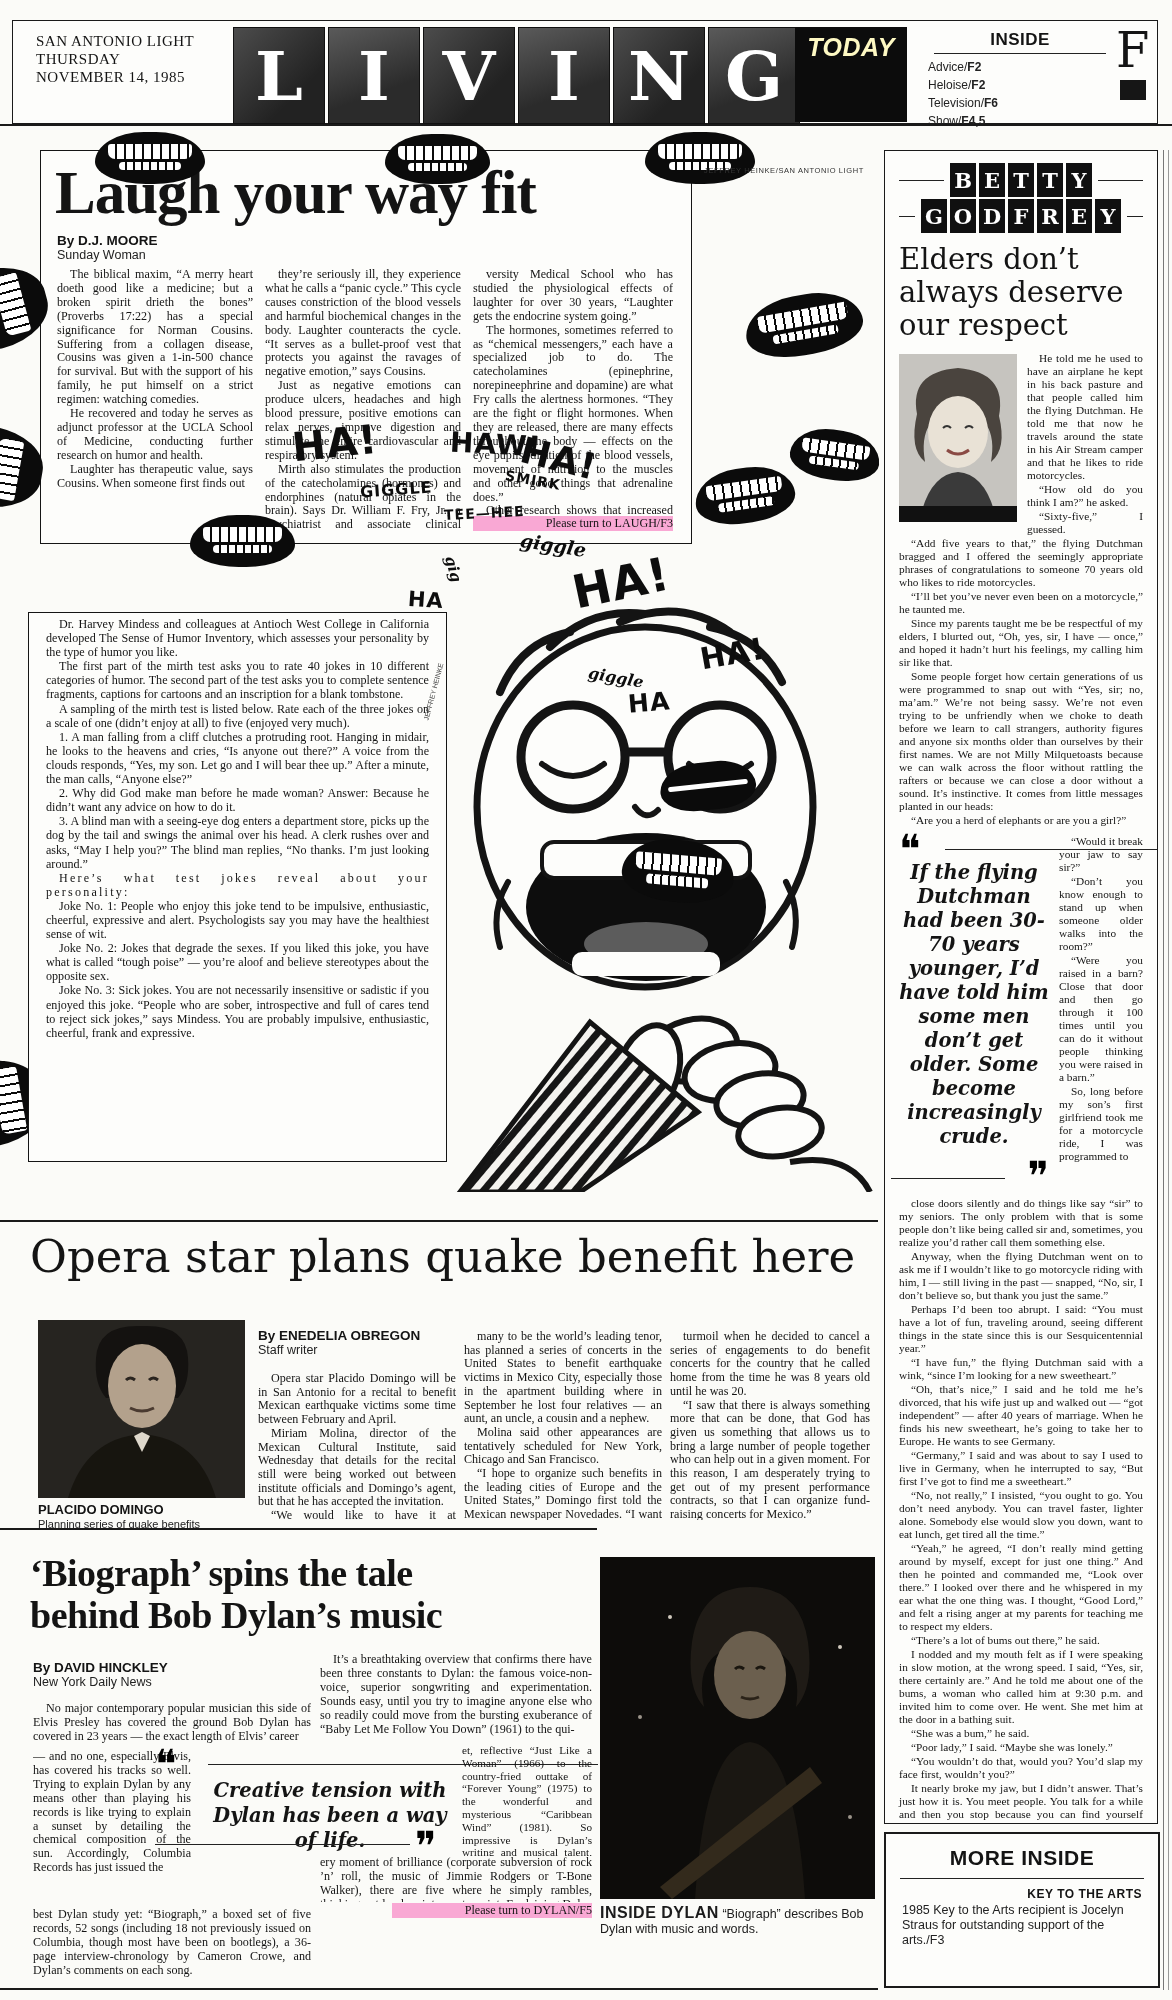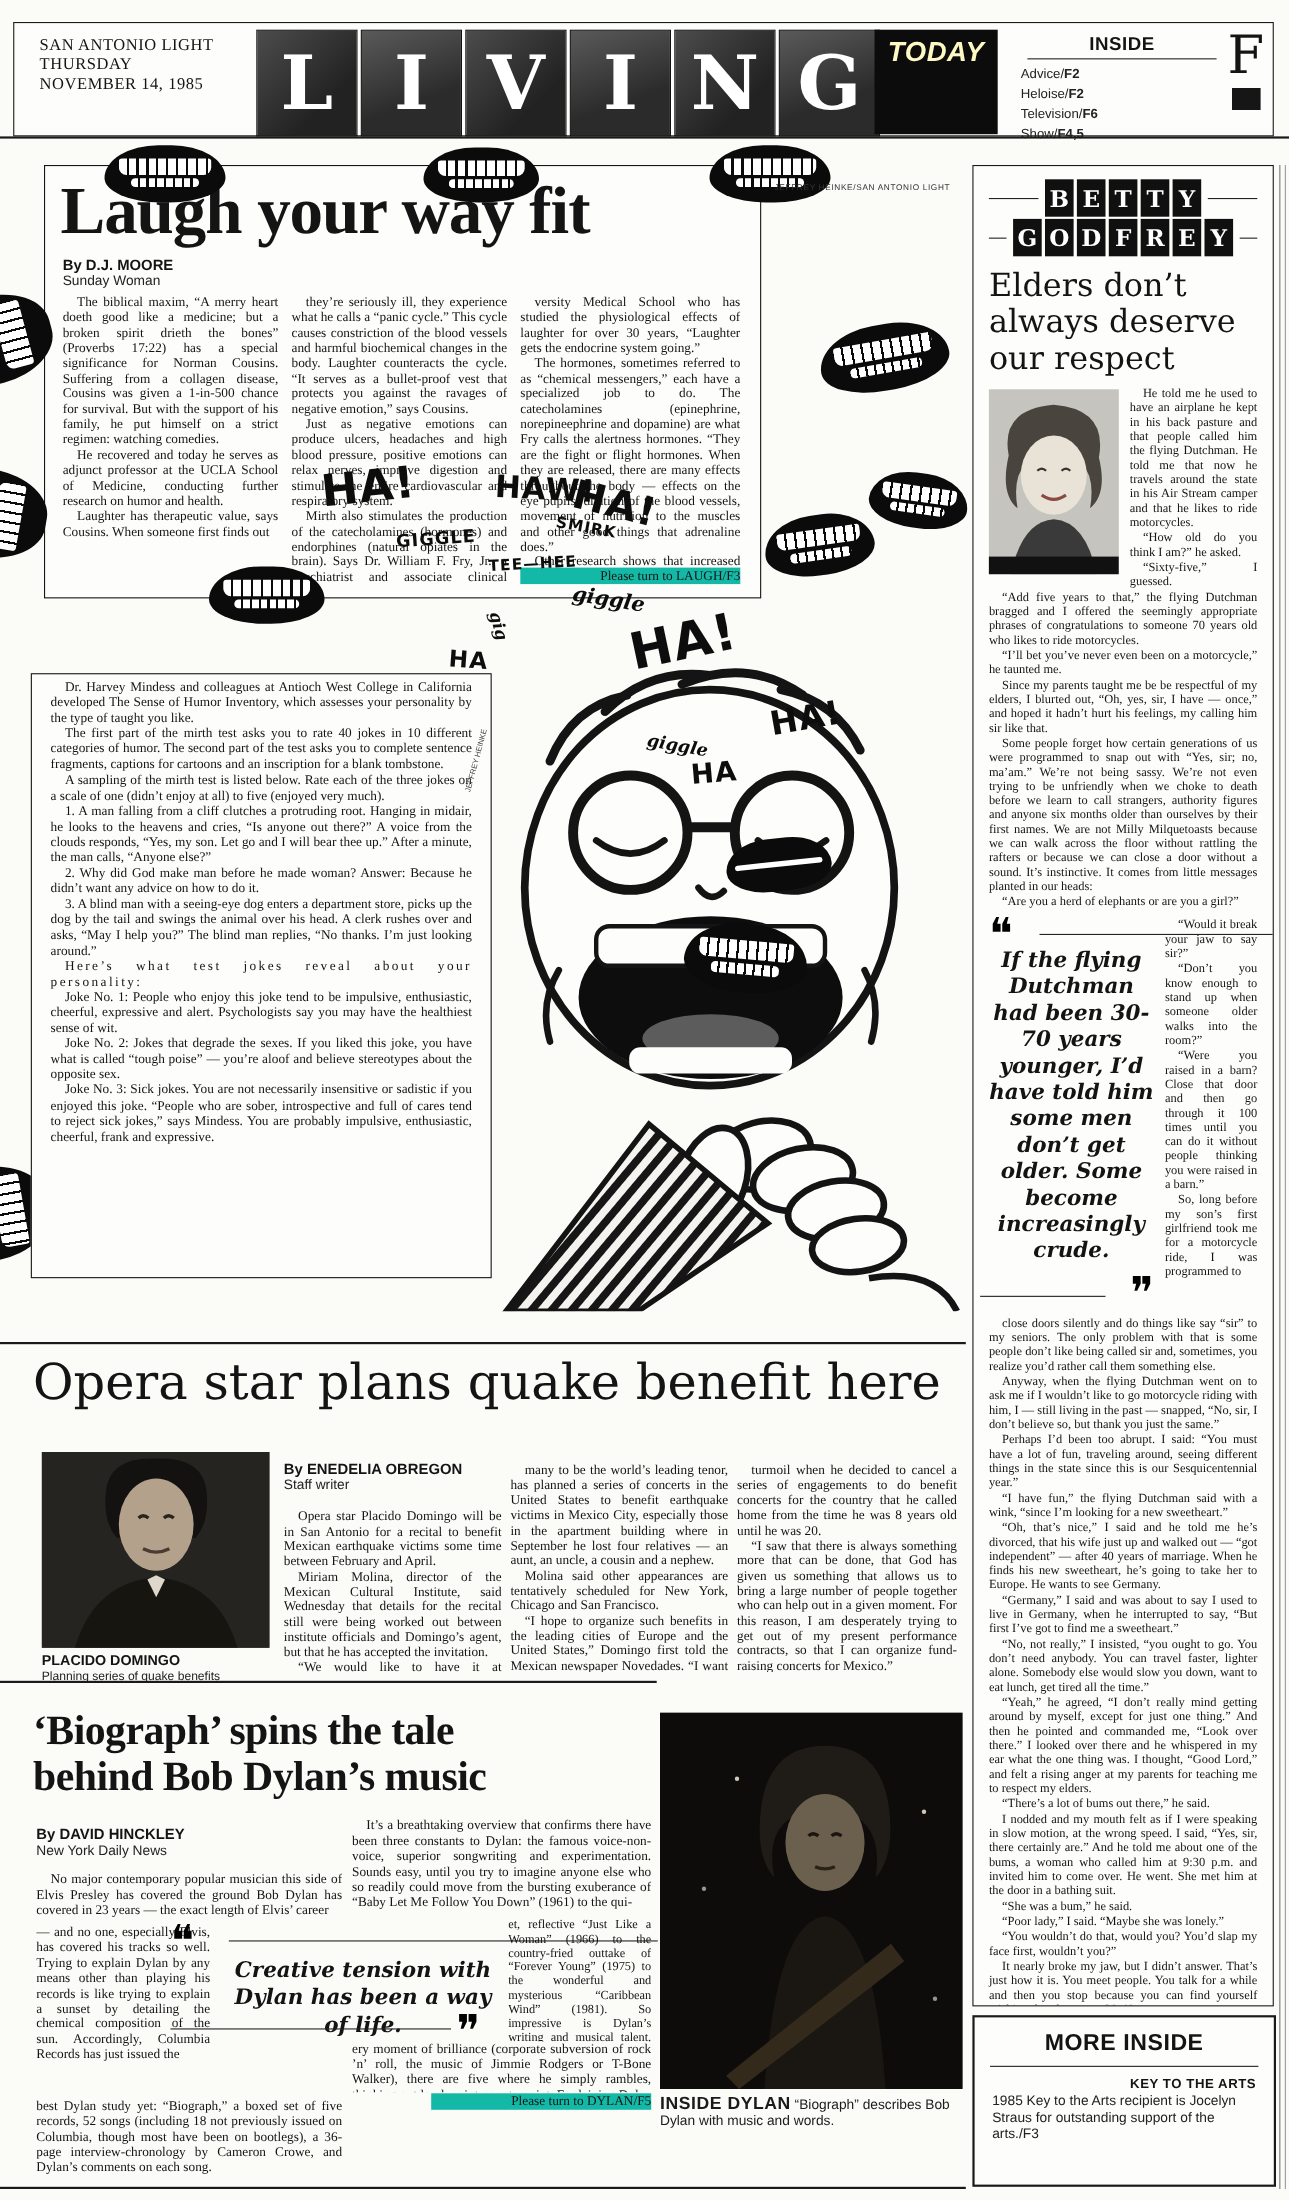--- a/index.html
+++ b/index.html
@@ -33,21 +33,21 @@
 
   
   .laugh-box{left:40px;top:150px;width:650px;height:392px;border:1.5px solid #151515;background:#fdfdfb;z-index:2;}
   .laugh-head{left:55px;top:158px;width:625px;font-family:"Liberation Serif",serif;font-weight:bold;
      font-size:61px;letter-spacing:-1px;z-index:3;}
   .byline{font-family:"Liberation Sans",sans-serif;font-weight:bold;font-size:13.5px;}
   .byline-org{font-family:"Liberation Sans",sans-serif;font-size:12.5px;color:#222;}
   .laugh-by{left:57px;top:233px;z-index:3;}
   .col{position:absolute;text-align:justify;font-size:12.1px;line-height:13.9px;z-index:3;overflow:hidden;}
   .col p{margin:0;text-indent:13px;}
-  .turn{position:absolute;text-align:right;font-size:12.1px;z-index:4;background:#14b8a6;}
+  .turn{position:absolute;text-align:right;font-size:12.1px;z-index:4;background:#f9a8d4;}
 
   .funny-box{left:28px;top:612px;width:417px;height:548px;border:1.5px solid #151515;background:#fdfdfb;z-index:6;overflow:hidden;}
   .funny-head{margin:14px 0 8px 17px;font-family:"DejaVu Serif",serif;font-size:41px;}
   .funny-text{margin:4px 17px 0 17px;text-align:justify;font-size:12.1px;line-height:14.1px;}
   .funny-text p{margin:0;text-indent:13px;}
   .funny-text p:nth-child(7){letter-spacing:2.2px;}
 
   
   .mouth{position:absolute;background:#0b0b0b;border-radius:48% 48% 50% 50%/62% 62% 46% 46%;z-index:5;}
   .mouth::before{content:"";position:absolute;left:12%;right:12%;top:24%;height:27%;
@@ -234,21 +234,21 @@
     <ellipse cx="330" cy="548" rx="44" ry="26" transform="rotate(-10 330 548)"></ellipse>
     <ellipse cx="350" cy="580" rx="42" ry="24" transform="rotate(-8 350 580)"></ellipse>
     <ellipse cx="218" cy="520" rx="30" ry="48" transform="rotate(18 218 520)"></ellipse>
   </g>
   <polygon points="30,640 160,470 268,560 150,640" fill="url(#stripes)" stroke="#141414" stroke-width="5"></polygon>
   <path d="M360 610 Q420 600 440 640" fill="none" stroke="#141414" stroke-width="6"></path>
 </svg>
 
 <div class="abs funny-box">
   <div class="funny-text">
-      <p>Dr. Harvey Mindess and colleagues at Antioch West College in California developed The Sense of Humor Inventory, which assesses your personality by the type of taught you like.</p>
+      <p>Dr. Harvey Mindess and colleagues at Antioch West College in California developed The Sense of Humor Inventory, which assesses your personality by the type of humor you like.</p>
       <p>The first part of the mirth test asks you to rate 40 jokes in 10 different categories of humor. The second part of the test asks you to complete sentence fragments, captions for cartoons and an inscription for a blank tombstone.</p>
       <p>A sampling of the mirth test is listed below. Rate each of the three jokes on a scale of one (didn’t enjoy at all) to five (enjoyed very much).</p>
       <p>1. A man falling from a cliff clutches a protruding root. Hanging in midair, he looks to the heavens and cries, “Is anyone out there?” A voice from the clouds responds, “Yes, my son. Let go and I will bear thee up.” After a minute, the man calls, “Anyone else?”</p>
       <p>2. Why did God make man before he made woman? Answer: Because he didn’t want any advice on how to do it.</p>
       <p>3. A blind man with a seeing-eye dog enters a department store, picks up the dog by the tail and swings the animal over his head. A clerk rushes over and asks, “May I help you?” The blind man replies, “No thanks. I’m just looking around.”</p>
       <p>Here’s what test jokes reveal about your personality:</p>
       <p>Joke No. 1: People who enjoy this joke tend to be impulsive, enthusiastic, cheerful, expressive and alert. Psychologists say you may have the healthiest sense of wit.</p>
       <p>Joke No. 2: Jokes that degrade the sexes. If you liked this joke, you have what is called “tough poise” — you’re aloof and believe stereotypes about the opposite sex.</p>
       <p>Joke No. 3: Sick jokes. You are not necessarily insensitive or sadistic if you enjoyed this joke. “People who are sober, introspective and full of cares tend to reject sick jokes,” says Mindess. You are probably impulsive, enthusiastic, cheerful, frank and expressive.</p>
     </div>

